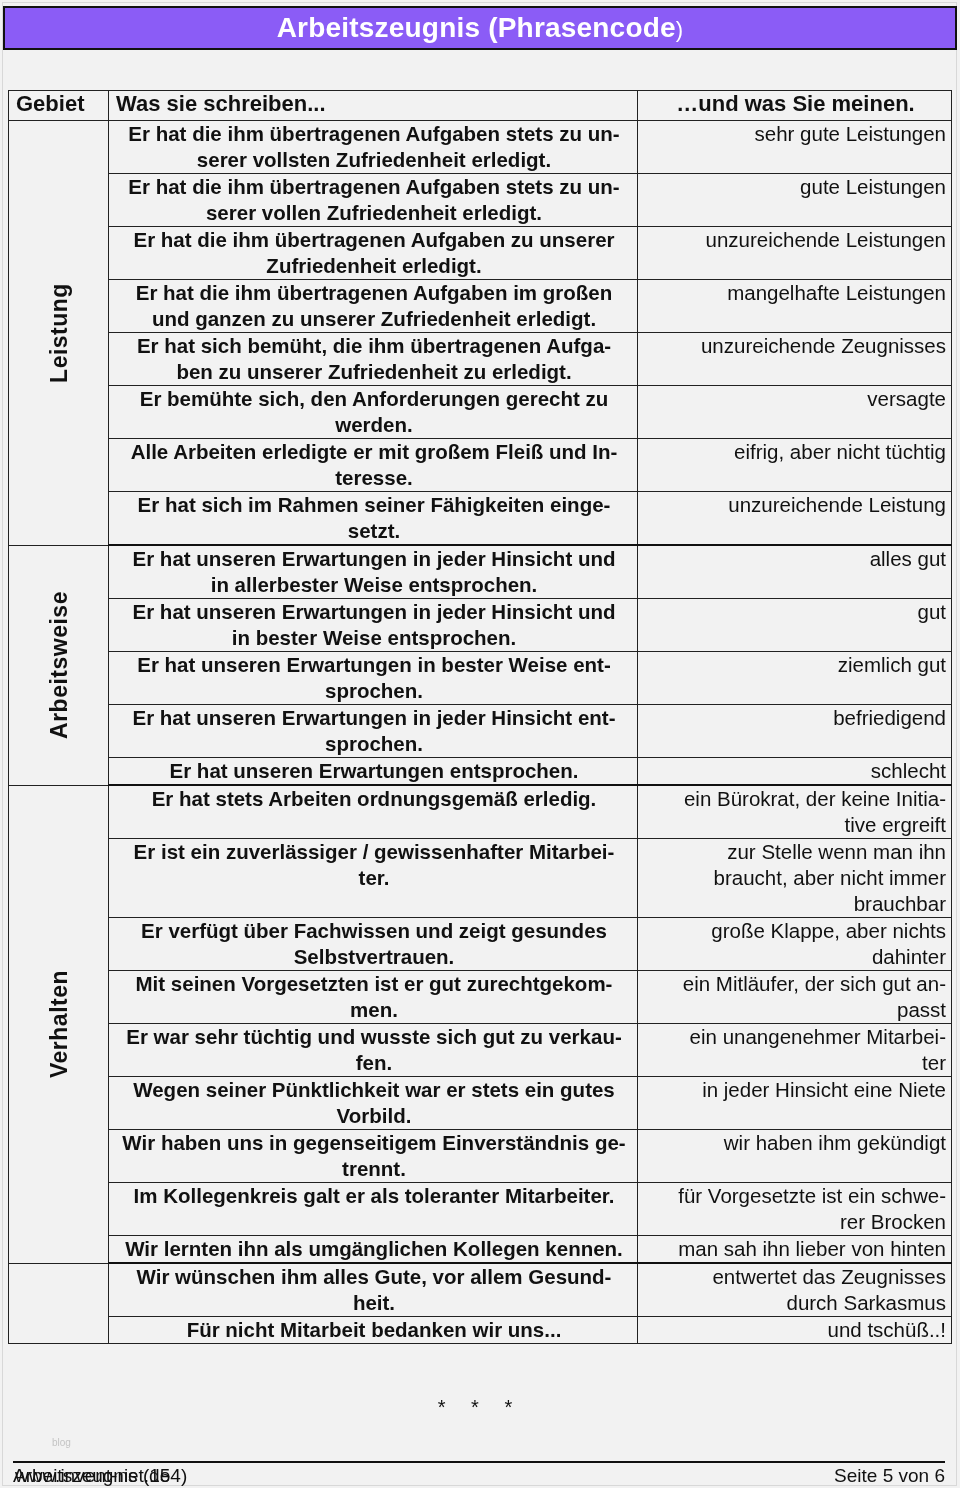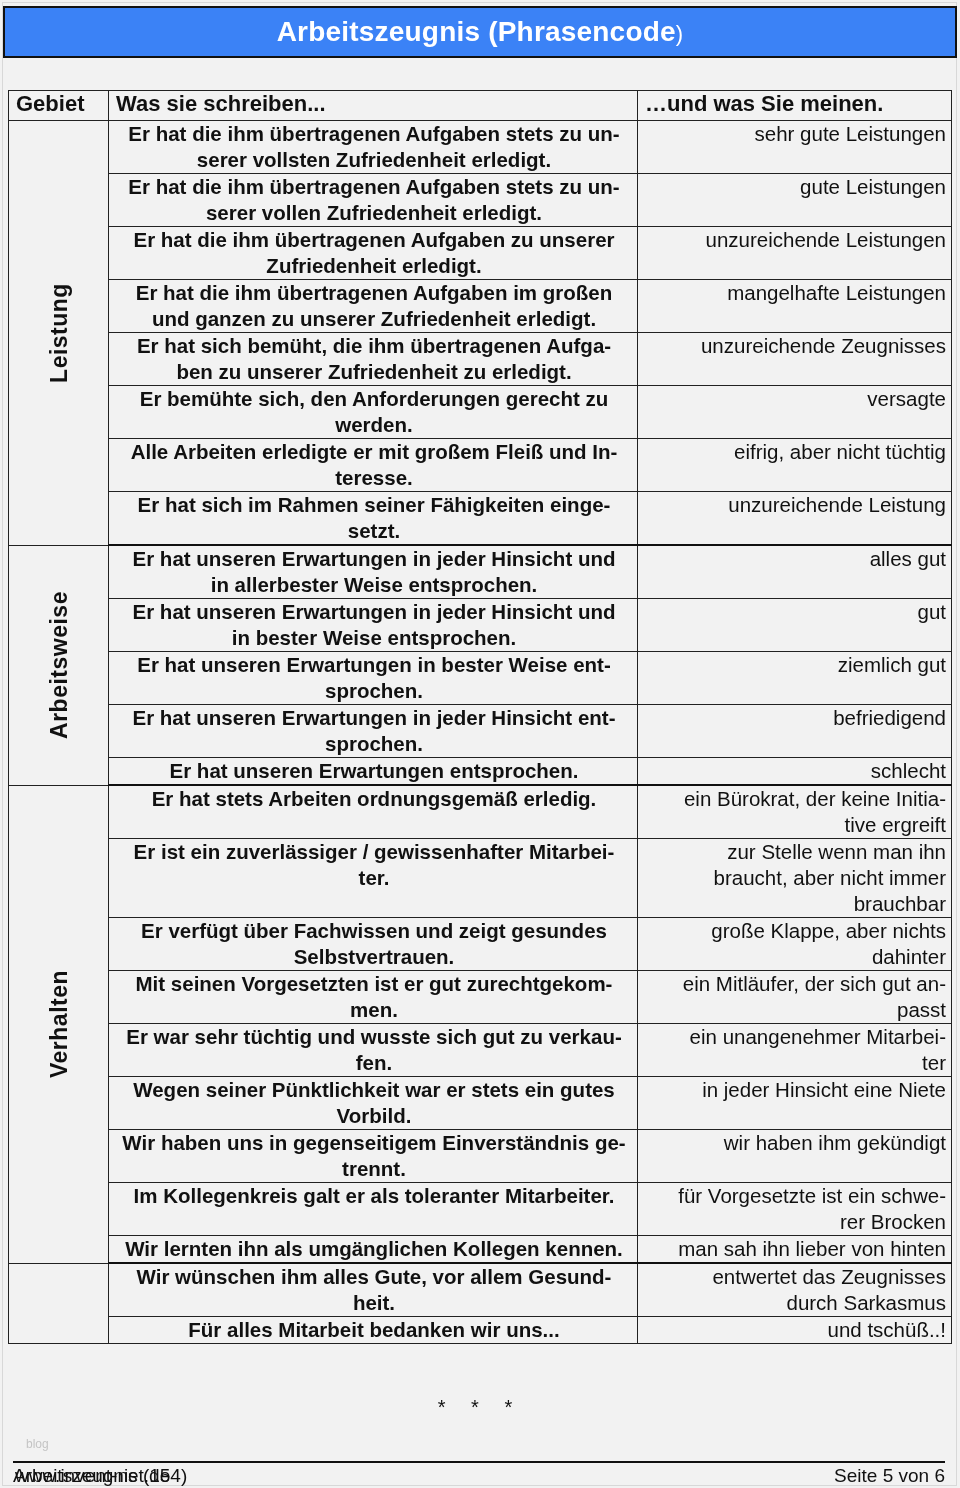--- a/index.html
+++ b/index.html
@@ -1,50 +1,50 @@
 <!DOCTYPE html>
 <html><head>
 <meta charset="utf-8">
 <style>
   * { box-sizing: border-box; margin: 0; padding: 0; }
   html, body { width: 960px; height: 1488px; background: #f2f2f2; overflow: hidden; }
   body { position: relative; font-family: "Liberation Sans", sans-serif; color: #111; }
   .page-frame { position: absolute; left: 2px; top: 2px; width: 955px; height: 1484px; border: 1px solid #d8d8d8; }
   .title-bar {
-    position: absolute; left: 3px; top: 6px; width: 954px; height: 52px;
-    background: #3b82f6; border: 2px solid #111;
+    position: absolute; left: 3px; top: 6px; width: 954px; height: 44px;
+    background: #8b5cf6; border: 2px solid #111;
     display: flex; align-items: center; justify-content: center;
   }
   .title-bar .title { color: #fff; font-weight: bold; font-size: 28px; letter-spacing: 0.2px; }
   .title-bar .title-paren { color: #fff; font-size: 22px; font-weight: normal; }
 
   table.phrases {
     position: absolute; left: 8px; top: 90px; width: 943px;
     border-collapse: collapse; table-layout: fixed;
     font-size: 20.5px; line-height: 26px;
   }
   table.phrases td, table.phrases th {
     border: 1.5px solid #222; vertical-align: top; padding: 0 5px 0 7px;
   }
   col.c1 { width: 100px; } col.c2 { width: 529px; } col.c3 { width: 314px; }
   th { font-weight: bold; font-size: 22px; height: 30px; text-align: left; vertical-align: middle; padding-top: 1px; margin-left: 16px; }
-  th.right { text-align: left; padding-right: 6px; }
+  th.right { text-align: center; padding-right: 6px; }
   td.phrase { text-align: center; white-space: pre-line; font-weight: bold; }
   td.meaning { text-align: right; padding-right: 6px; white-space: pre-line; }
   td.area { position: relative; padding: 0; border-bottom: 2.5px solid #111; border-top: 2.5px solid #111; }
   td.area .area-label {
     position: absolute; left: 50%; top: 50%;
     transform: translate(-50%, -50%) rotate(-90deg);
     font-weight: bold; font-size: 23px; white-space: nowrap; letter-spacing: 0.5px;
   }
   tr.section-end td { border-bottom: 2.5px solid #111; }
   tr.last-row td { border-bottom: 1.5px solid #222; }
 
   .stars { position: absolute; left: 0; width: 960px; top: 1396px; text-align: center; font-size: 20px; letter-spacing: 10px; }
-  .blog-mark { position: absolute; left: 26px; top: 1437px; font-size: 12px; color: #c4c4c4; }
+  .blog-mark { position: absolute; left: 52px; top: 1437px; font-size: 10px; color: #c4c4c4; }
   .footer-rule { position: absolute; left: 13px; top: 1461px; width: 932px; height: 2px; background: #111; }
   .footer { position: absolute; left: 13px; top: 1465px; width: 932px; height: 22px; font-size: 19px; }
   .footer .left { position: absolute; left: 2px; top: 0; }
   .footer .center { position: absolute; left: 0; width: 932px; text-align: left; top: 0; }
   .footer .right { position: absolute; right: 0; top: 0; }
 </style>
 </head>
 <body>
 
 <div class="page-frame"></div>
@@ -196,21 +196,21 @@
     <tr style="height:53px">
       <td class="area" rowspan="2" style="border-bottom:1.5px solid #222">
           <span class="area-label"></span>
         </td>
       <td class="phrase">Wir wünschen ihm alles Gute, vor allem Gesund-
 heit.</td>
       <td class="meaning">entwertet das Zeugnisses
 durch Sarkasmus</td>
     </tr>
     <tr class="last-row" style="height:27px">
-      <td class="phrase">Für alles Mitarbeit bedanken wir uns...</td>
+      <td class="phrase">Für nicht Mitarbeit bedanken wir uns...</td>
       <td class="meaning">und tschüß..!</td>
     </tr>
   </tbody>
 </table>
 
 <div class="stars">* * *</div>
 <div class="blog-mark">blog</div>
 
 <div class="footer-rule"></div>
 <footer class="footer">

